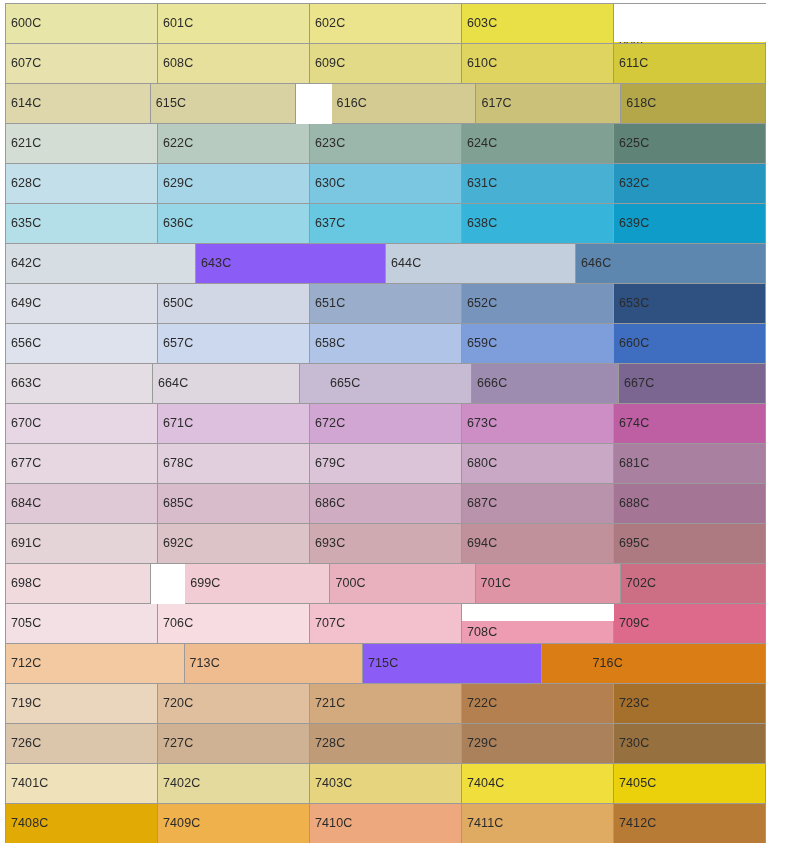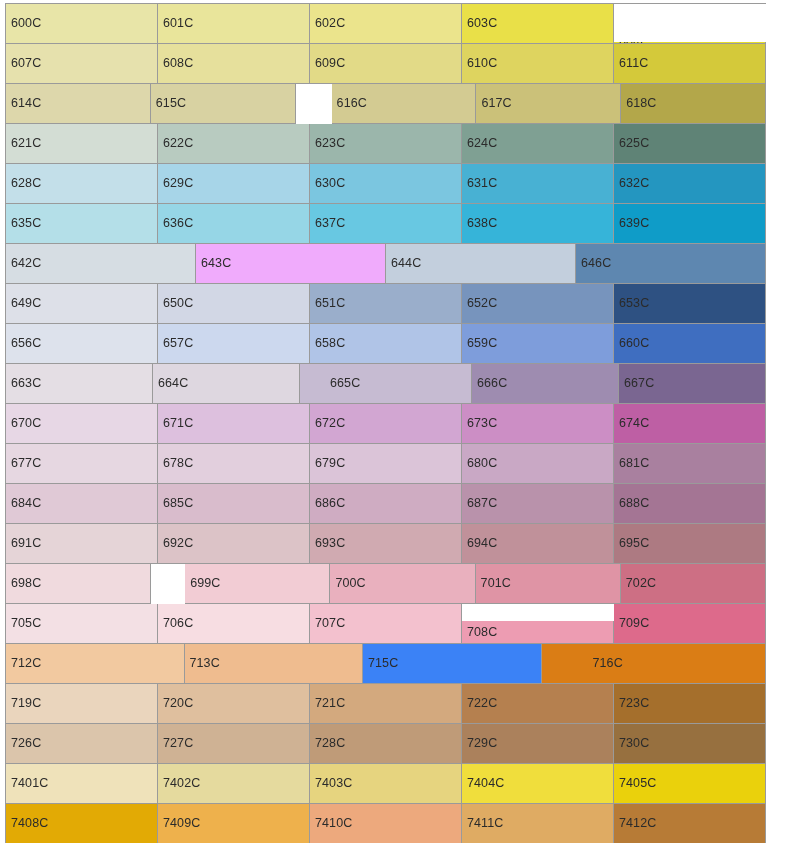--- a/index.html
+++ b/index.html
@@ -152,21 +152,21 @@
         <span class="swatch-label">638C</span>
       </div>
       <div class="swatch-cell" style="background-color: rgb(15, 156, 200);">
         <span class="swatch-label">639C</span>
       </div>
     </div>
     <div class="swatch-row">
       <div class="swatch-cell" style="background-color: rgb(214, 221, 227);">
         <span class="swatch-label">642C</span>
       </div>
-      <div class="swatch-cell" style="background-color: #f0abfc; text-align: center;">
+      <div class="swatch-cell" style="background-color: #8b5cf6; text-align: center;">
         <span class="swatch-label">643C</span>
       </div>
       <div class="swatch-cell" style="background-color: rgb(195, 207, 221);">
         <span class="swatch-label">644C</span>
       </div>
       <div class="swatch-cell" style="background-color: rgb(94, 135, 176);">
         <span class="swatch-label">646C</span>
       </div>
     </div>
     <div class="swatch-row">
@@ -322,21 +322,21 @@
         <span class="swatch-label">709C</span>
       </div>
     </div>
     <div class="swatch-row">
       <div class="swatch-cell" style="background-color: rgb(242, 201, 160);">
         <span class="swatch-label">712C</span>
       </div>
       <div class="swatch-cell" style="background-color: rgb(239, 188, 143);">
         <span class="swatch-label">713C</span>
       </div>
-      <div class="swatch-cell" style="background-color: #3b82f6;">
+      <div class="swatch-cell" style="background-color: #8b5cf6;">
         <span class="swatch-label">715C</span>
       </div>
       <div class="swatch-cell" style="background-color: rgb(218, 125, 21); padding-left: 46px;">
         <span class="swatch-label">716C</span>
       </div>
     </div>
     <div class="swatch-row">
       <div class="swatch-cell" style="background-color: rgb(234, 213, 189);">
         <span class="swatch-label">719C</span>
       </div>

